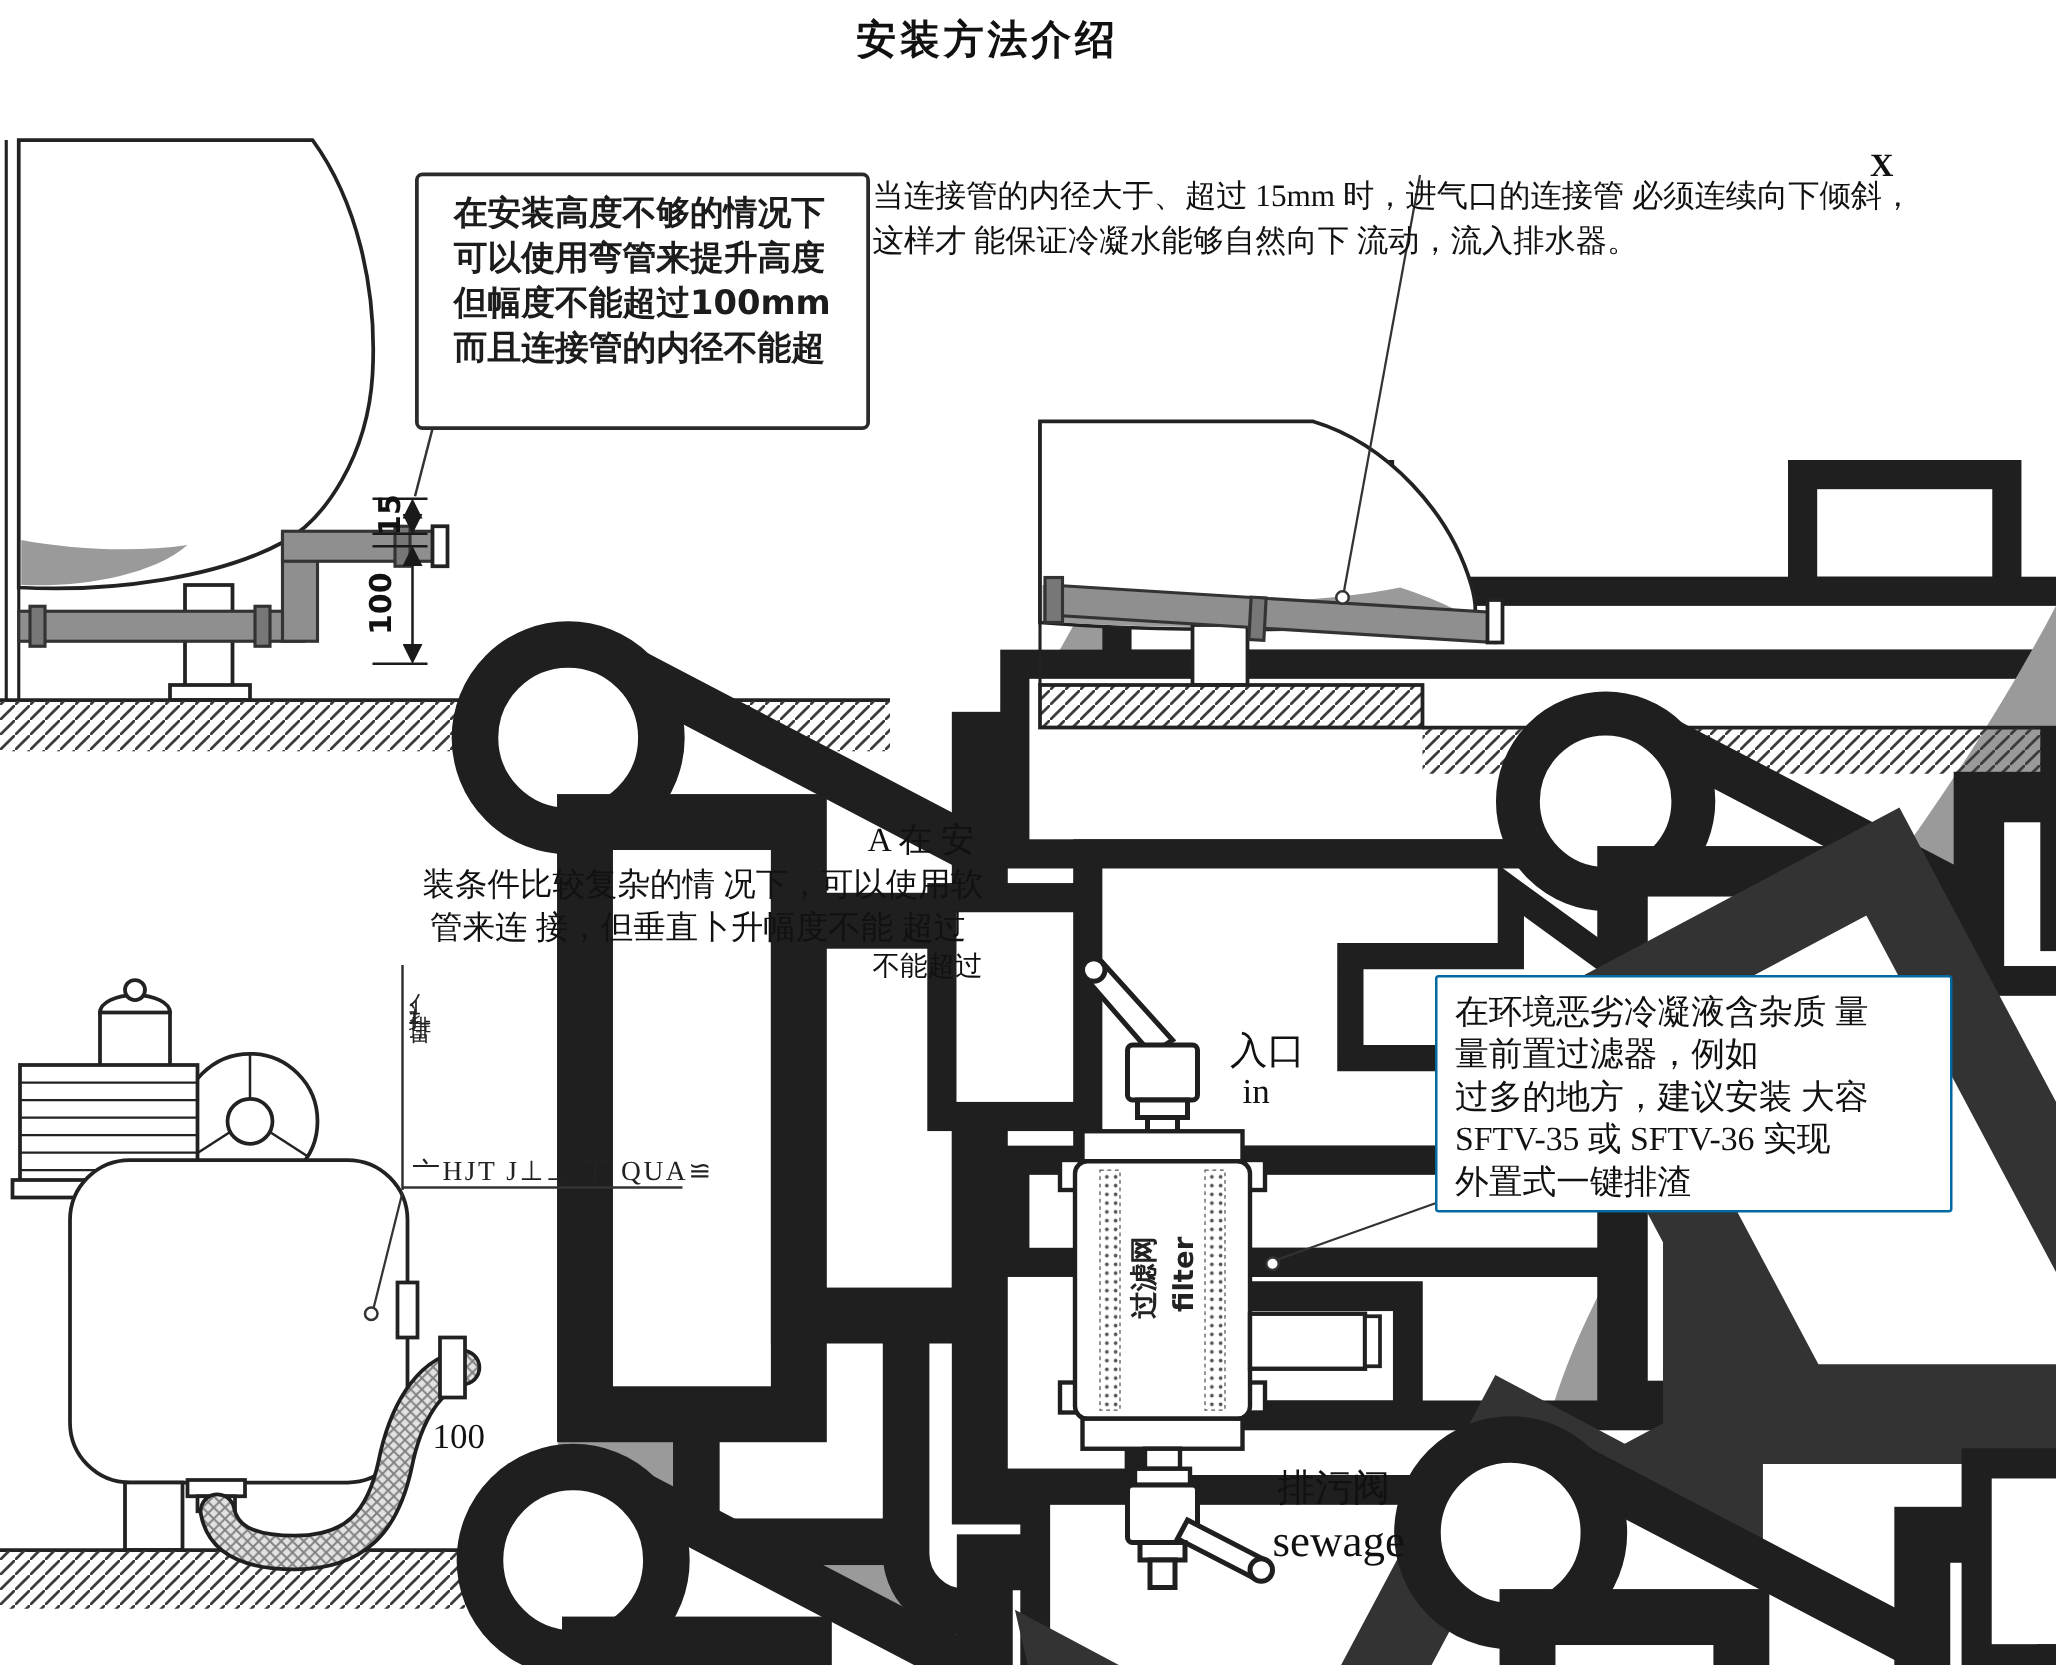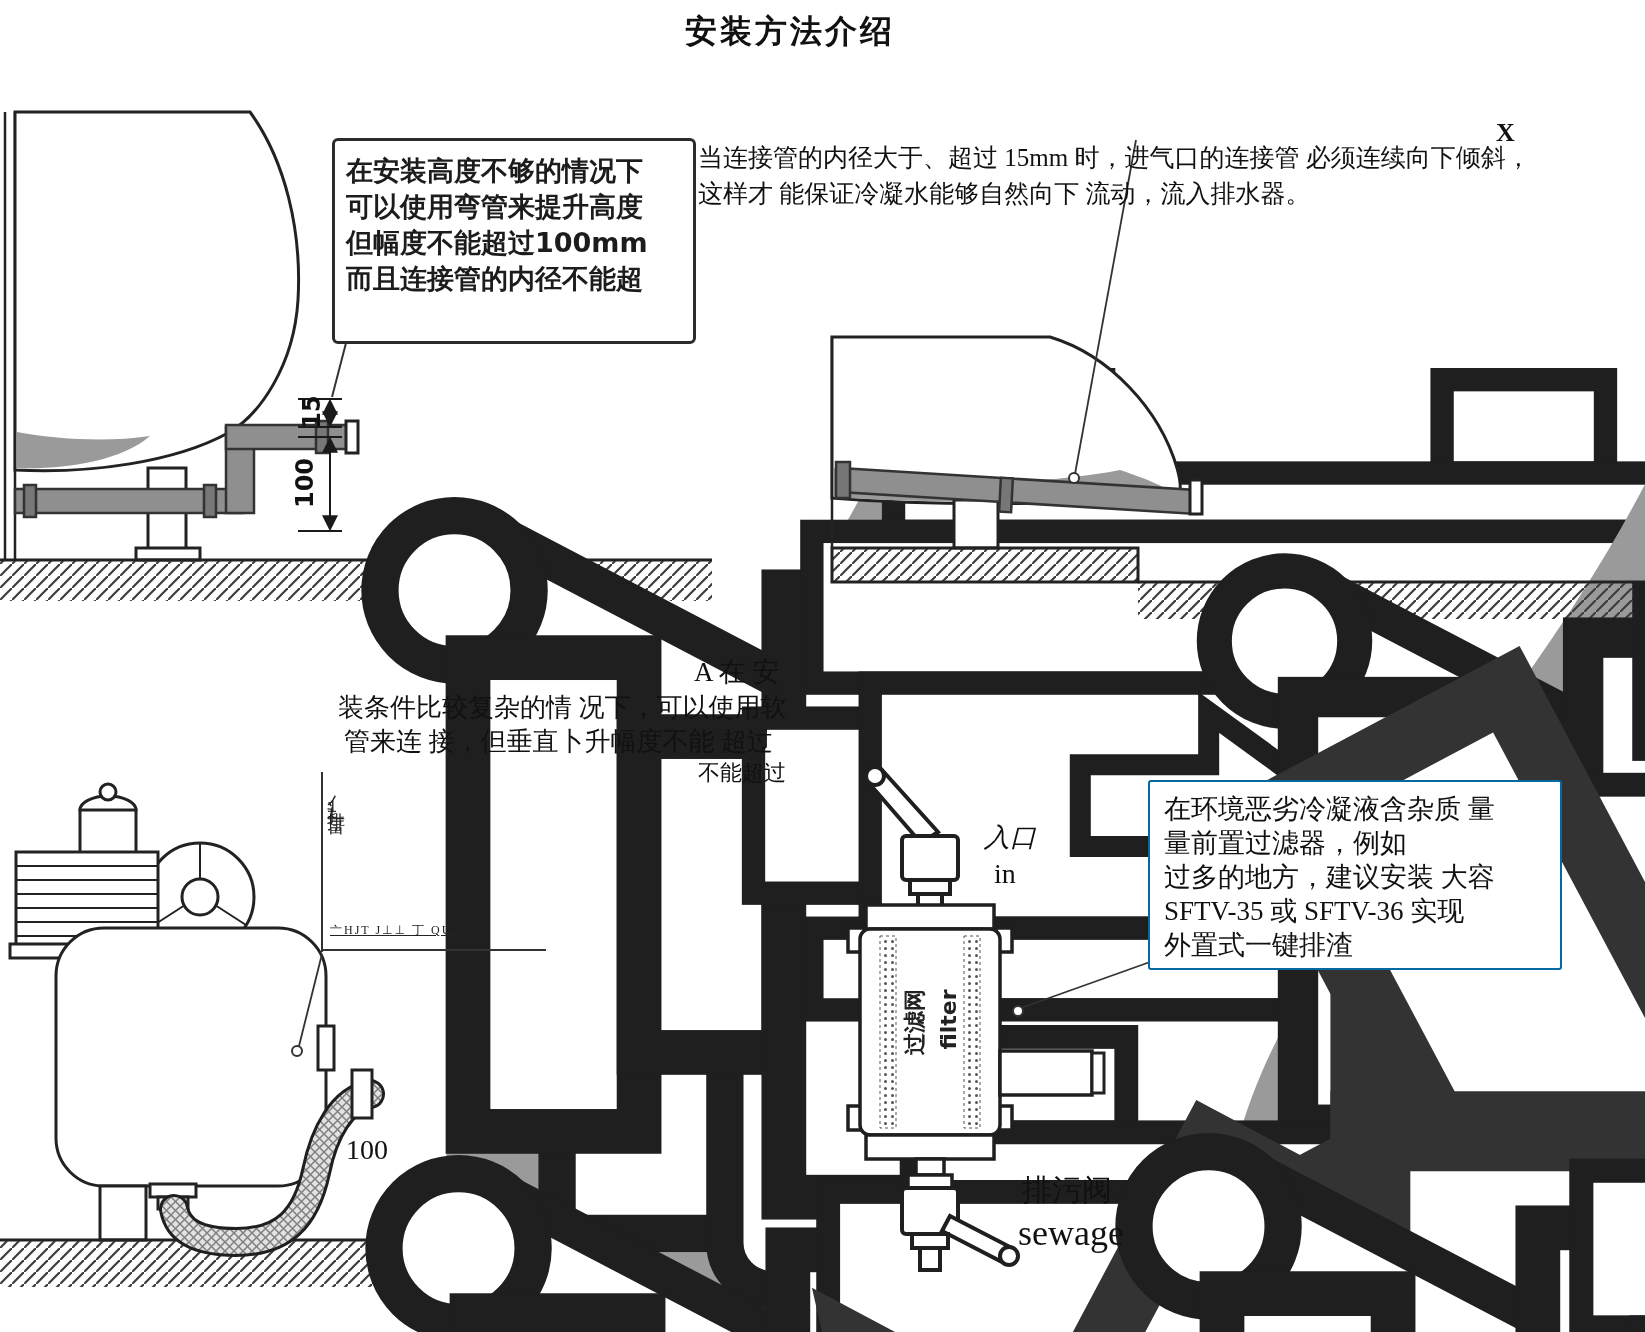--- a/index.html
+++ b/index.html
@@ -8,43 +8,43 @@
     position:relative; width:1645px; height:1332px; background:#fff;
     font-family:"Liberation Serif", serif; color:#111; overflow:hidden;
   }
   .art { position:absolute; left:0; top:0; z-index:1; }
   .txt { position:absolute; z-index:2; white-space:nowrap; }
   #title { left:0; top:10px; width:1580px; text-align:center; font-size:32px;
            font-weight:bold; letter-spacing:3px; }
   #callout-tl {
     left:332px; top:138px; width:364px; height:206px;
     border:3px solid #2b2b2b; border-radius:6px; background:#fff;
-    padding:12px 11px; font-family:"DejaVu Sans","Liberation Sans",sans-serif;
+    padding:12px 28px; font-family:"DejaVu Sans","Liberation Sans",sans-serif;
     font-weight:bold; font-size:27px; line-height:36px; color:#1c1c1c;
   }
   #callout-br {
     left:1148px; top:780px; width:414px; height:190px;
     border:2px solid #0369a1; border-radius:3px; background:#fff;
     padding:10px 14px; font-size:27px; line-height:34px;
   }
   #para-tr { left:698px; top:140px; width:920px; font-size:25px; line-height:36px; white-space:normal; }
   #corner-x { left:1496px; top:118px; font-size:26px; font-weight:bold; }
   #mid1 { left:694px; top:654px; font-size:27px;text-align:center; }
   #mid2 { left:338px; top:690px; font-size:26px; }
   #mid3 { left:344px; top:724px; font-size:26px; }
   #mid4 { left:698px; top:758px; font-size:22px; }
   .dimlab { font-family:"DejaVu Sans","Liberation Sans",sans-serif; font-weight:bold;
             font-size:24px; text-align:center; }
   #dim15  { left:286px; top:398px; width:52px; transform:rotate(-90deg); }
   #dim100 { left:268px; top:469px; width:74px; transform:rotate(-90deg); }
   #bl100  { left:346px; top:1134px; font-size:28px; }
   #garbled-v { left:324px; top:780px; height:150px; writing-mode:vertical-rl;
                font-size:18px; letter-spacing:6px; color:#222; }
-  #garbled-b { left:330px; top:922px; font-size:12px; letter-spacing:2px; color:#222;text-decoration:underline; }
-  #inlet-cn  { left:984px;  top:820px;  font-size:26px;font-style:italic; }
+  #garbled-b { left:330px; top:922px; font-size:22px; letter-spacing:2px; color:#222; }
+  #inlet-cn  { left:984px;  top:820px;  font-size:30px; }
   #inlet-en  { left:994px;  top:858px;  font-size:28px; }
   #sewage-cn { left:1022px; top:1170px; font-size:30px; }
   #sewage-en { left:1018px; top:1212px; font-size:36px; }
   .vlab { font-family:"DejaVu Sans","Liberation Sans",sans-serif; font-weight:bold;
           font-size:22px; text-align:center; color:#222; }
   #filter-cn { left:855px; top:1007px; width:120px; transform:rotate(-90deg); }
   #filter-en { left:888px; top:1007px; width:120px; transform:rotate(-90deg); }
 </style>
 </head>
 <body>

